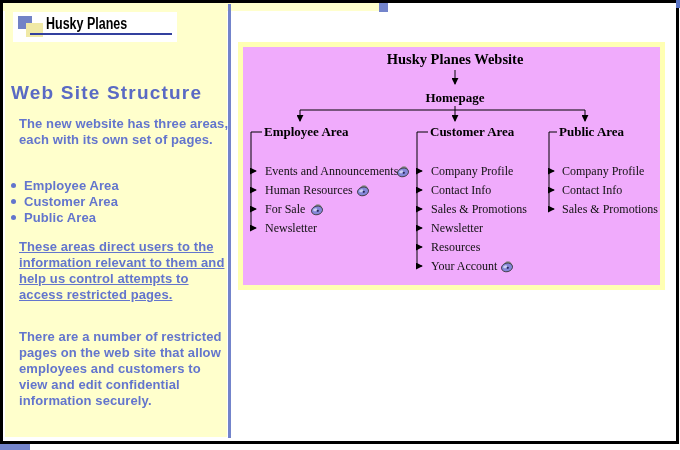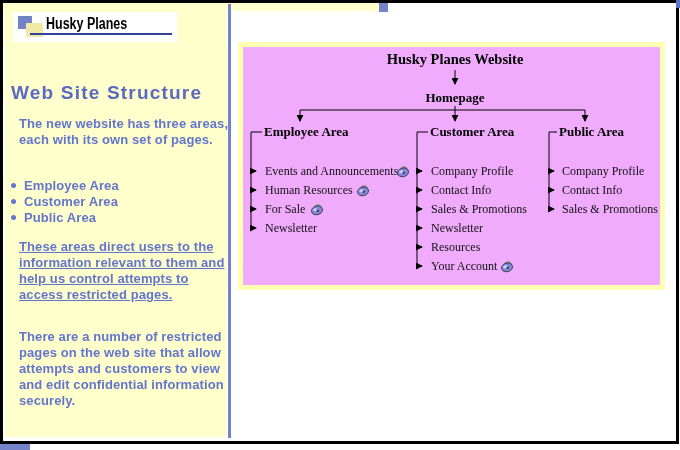--- a/index.html
+++ b/index.html
@@ -74,21 +74,21 @@
     </div>
 
     <div class="sb-heading">Web Site Structure</div>
     <div class="sb-text sb-p1">The new website has three areas, each with its own set of pages.</div>
     <ul class="sb-text sb-bullets">
       <li>Employee Area</li>
       <li>Customer Area</li>
       <li>Public Area</li>
     </ul>
     <div class="sb-text sb-p2">These areas direct users to the information relevant to them and help us control attempts to access restricted pages.</div>
-    <div class="sb-text sb-p3">There are a number of restricted pages on the web site that allow attempts and customers to view and edit confidential information securely.</div>
+    <div class="sb-text sb-p3">There are a number of restricted pages on the web site that allow employees and customers to view and edit confidential information securely.</div>
   </div>
   <div class="divider"></div>
 
   <div class="diagram">
     <svg width="417" height="238" viewBox="0 0 417 238">
       <defs>
         <marker id="arr" viewBox="0 0 8 8" refX="7" refY="4" markerWidth="7" markerHeight="7" orient="auto">
           <path d="M0,0 L8,4 L0,8 z" fill="#000"></path>
         </marker>
       </defs>

